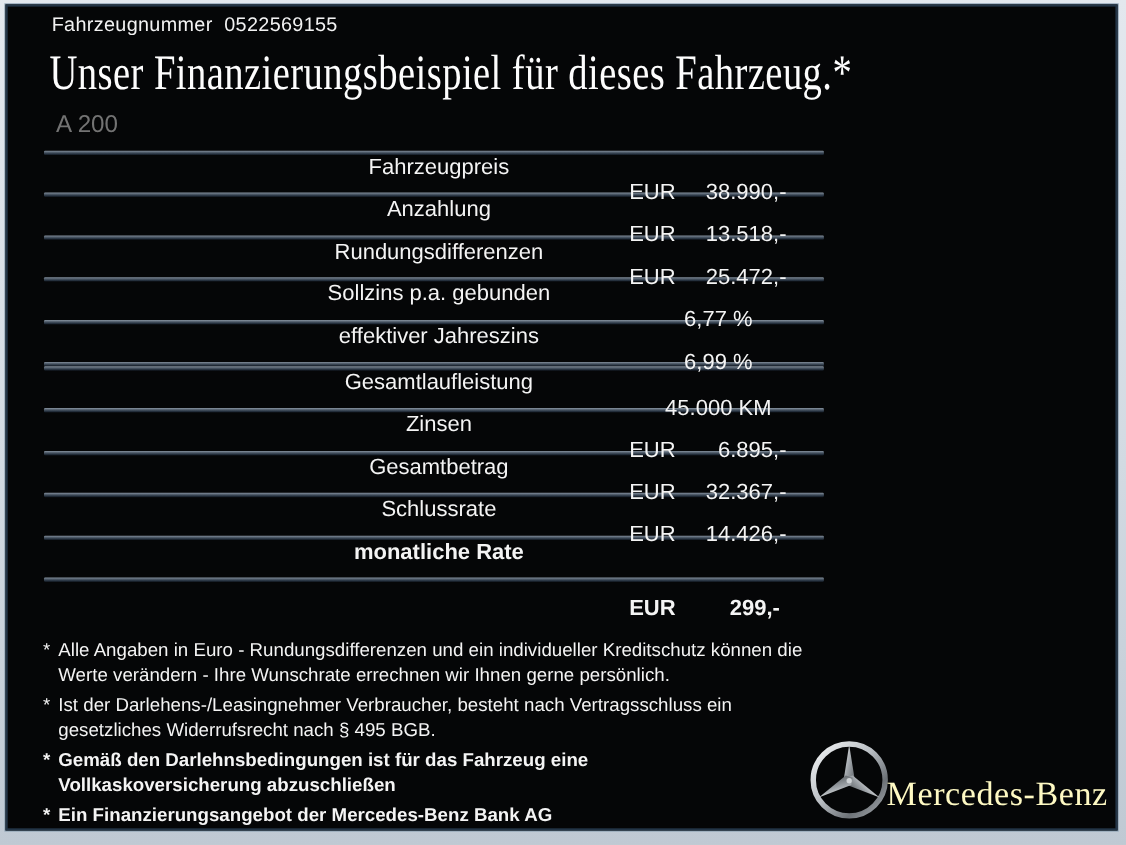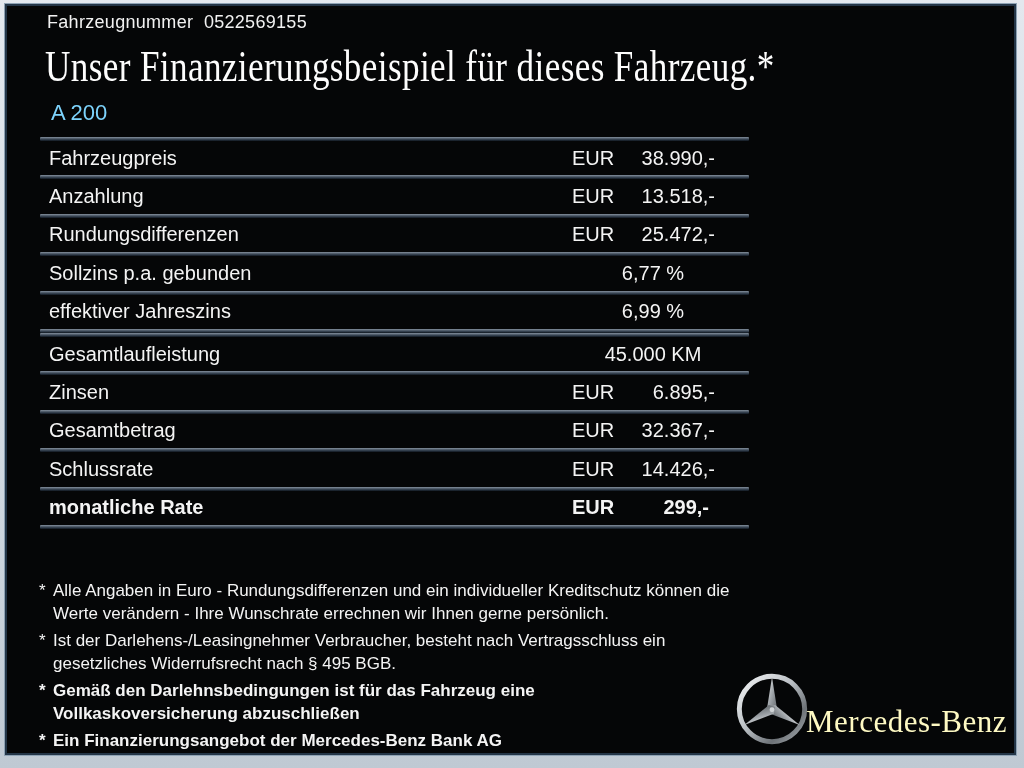--- a/index.html
+++ b/index.html
@@ -21,30 +21,30 @@
   }
   .title{
     position:absolute;left:38px;top:34px;
     font-family:"Liberation Serif",serif;
     font-size:45px;color:#fdfdfd;white-space:nowrap;
     transform:scaleX(.78);transform-origin:left center;
     letter-spacing:.5px;font-weight:400;
   }
   .model{
     position:absolute;left:44px;top:94px;
-    font-size:22px;color:#7dd3fc;
+    font-size:22px;color:#737373;
   }
   .fin-table{position:absolute;left:33px;top:131px;width:709px;}
   .sep{
     height:4px;width:100%;
     background:linear-gradient(to bottom,#8793a0 0%,#5a6674 30%,#2a3644 70%,#10161e 100%);
     border-radius:1px;
   }
   .row{
-    height:34.4px;display:flex;align-items:center;color:#f4f4f4;font-size:20px;
+    height:34.4px;display:flex;align-items:center;color:#f4f4f4;font-size:20px;flex-direction:column;
   }
   .row .label{padding-left:9px;}
   .row .value{margin-left:auto;width:182px;display:flex;align-items:center;}
   .row .value .cur{padding-left:5px;}
   .row .value .amt{margin-left:auto;padding-right:34px;}
   .row .value.nocur .amt{margin:0 auto;padding-right:10px;}
   .row.bold{font-weight:bold;gap:28px;}
   .row.bold .value .amt{padding-right:40px;}
   .footnotes{position:absolute;left:32px;top:573px;width:714px;color:#f4f4f4;}
   .footnote{display:flex;margin-bottom:4px;}

